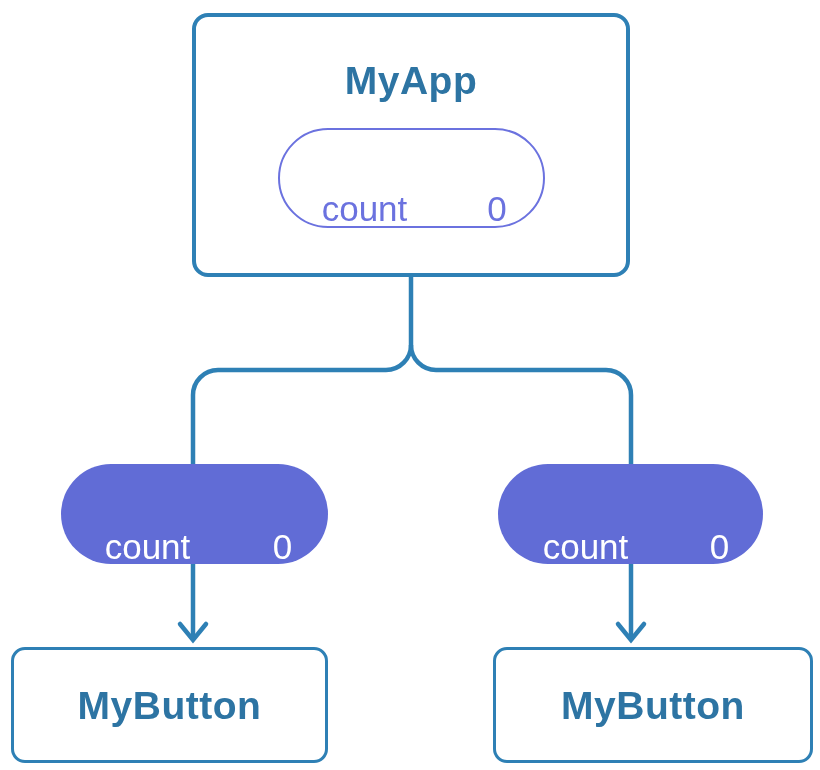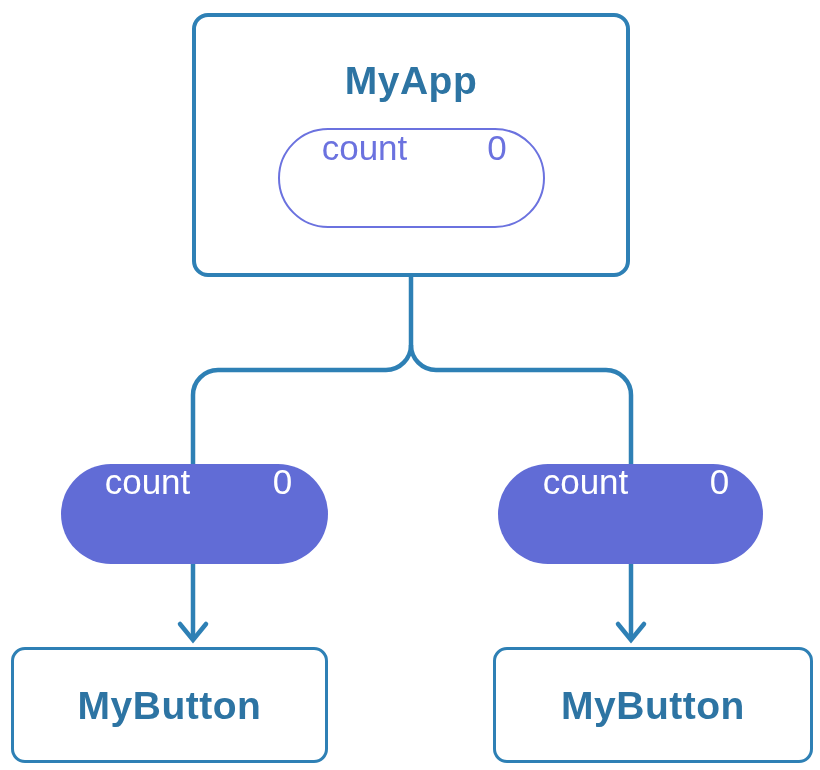--- a/index.html
+++ b/index.html
@@ -44,21 +44,21 @@
     border-radius:16px;
     display:flex;flex-direction:column;align-items:center;
     padding-top:44px;
   }
   .node-title{
     font-size:39px;font-weight:700;letter-spacing:.5px;
     color:var(--node-text);
     line-height:1;
   }
   .pill{
-    display:flex;align-items:flex-start;
+    display:flex;align-items:flex-end;
     border-radius:52px;
     overflow:hidden;
     z-index:1;
   }
   .pill-outlined{
     margin-top:28px;
     width:267px;height:100px;
     border:2.5px solid var(--pill-outline);
     background:var(--background);
     color:var(--pill-outline);

